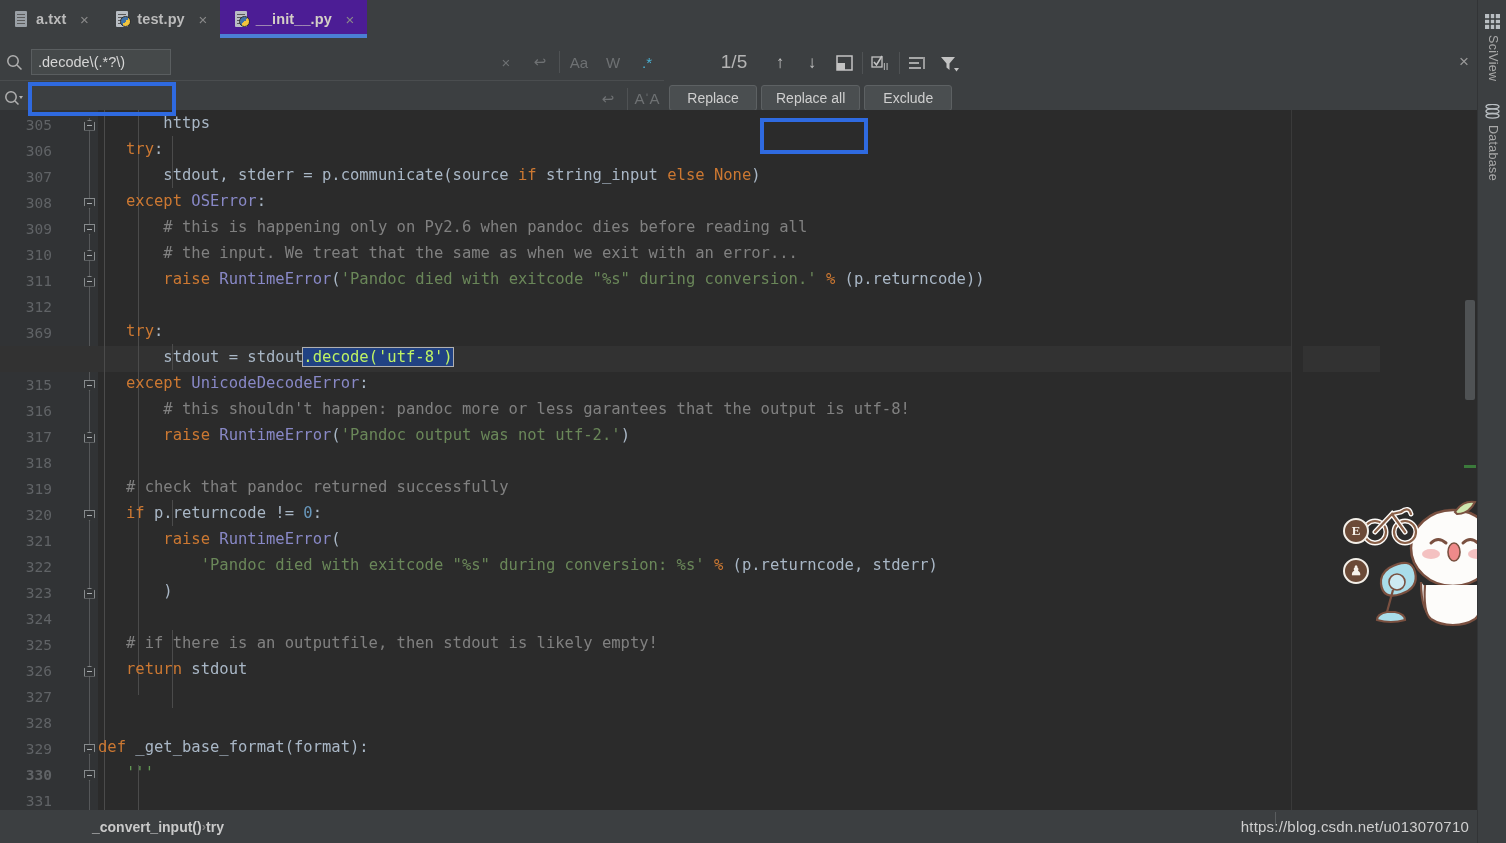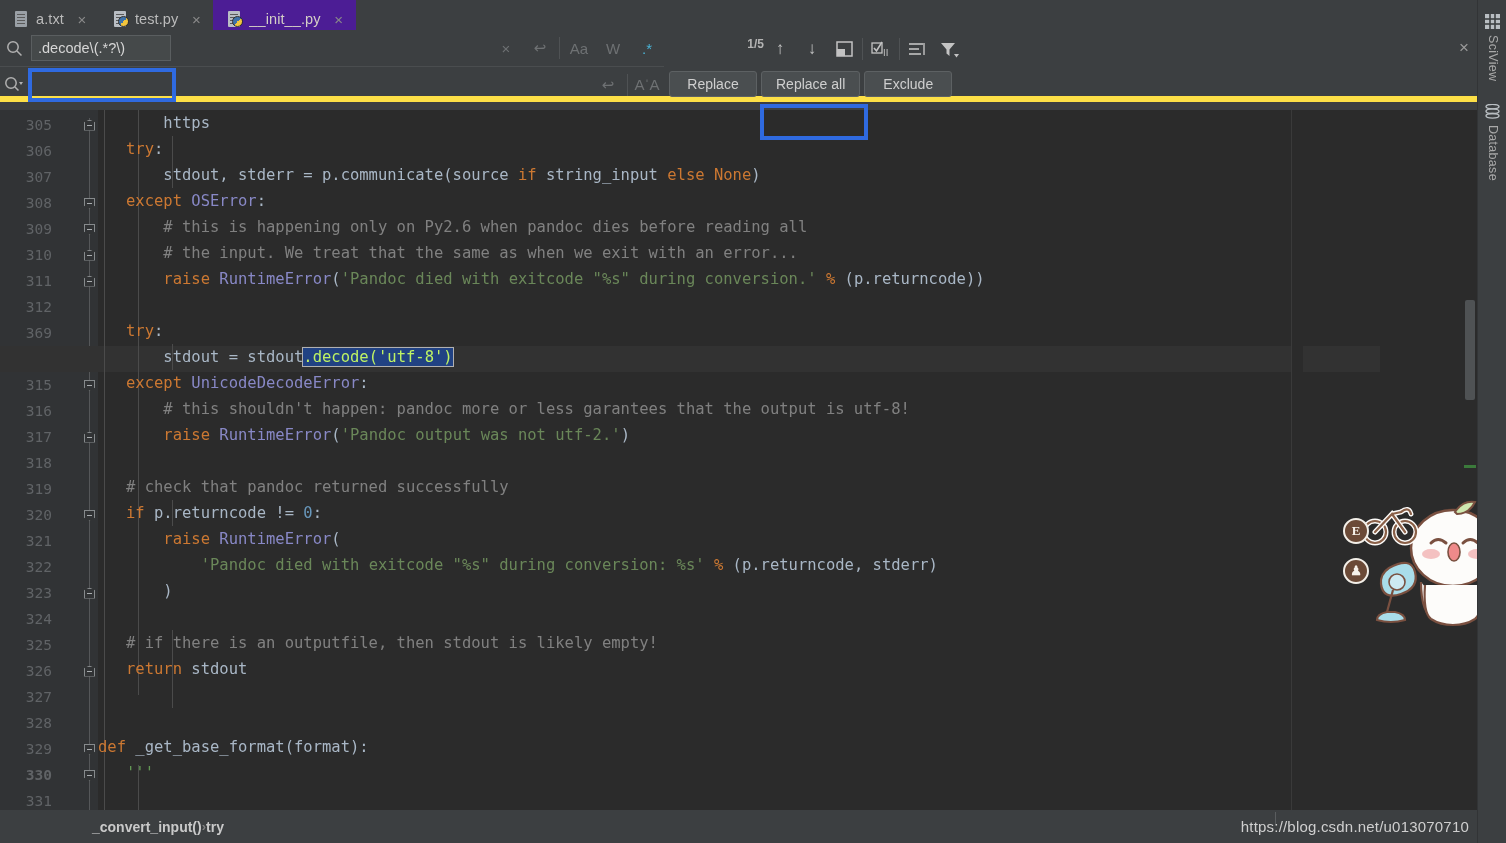--- a/index.html
+++ b/index.html
@@ -19,21 +19,21 @@
   .tab {
     display: flex; align-items: center; gap: 7px;
     padding: 0 10px 0 14px; height: 38px; position: relative;
     font-size: 14.5px; color: #bbbbbb; cursor: default;
   }
   .tab.active { background: #4c1d95; color: #d4cfc6; }
   .tab.active::after {
     content: ""; position: absolute; left: 0; right: 0; bottom: 0;
     height: 4px; background: #4b7fd4;
   }
-  .tab .tname { white-space: nowrap; letter-spacing: .1px; }
+  .tab .tname { white-space: nowrap; letter-spacing: .1px; font-weight: bold; }
   .tab .tclose {
     color: #8a8a8a; font-size: 15px; line-height: 1; margin-left: 4px;
     width: 14px; text-align: center;
   }
   .ficon { width: 15px; height: 17px; position: relative; flex: none; }
   .ficon .page {
     position: absolute; left: 1px; top: 0; width: 12px; height: 16px;
     background: #9aa0a6; border-radius: 1px;
   }
   .ficon .page::before {
@@ -44,21 +44,21 @@
   .ficon.py .page { background: #b9bec4; }
   .ficon.py .pysnake {
     position: absolute; left: 5px; top: 5px; width: 11px; height: 11px;
     border-radius: 50%;
     background: linear-gradient(135deg, #3f72a8 0 50%, #f2c53d 50% 100%);
     border: 1px solid #2e2e2e;
   }
 
   
   .findpanel {
-    position: absolute; left: 0; top: 30px; width: 1477px; height: 72px;
+    position: absolute; left: 0; top: 44px; width: 1477px; height: 72px;
     background: #3c3f41; border-bottom: 6px solid #fde047;
   }
   .findrow {
     position: absolute; left: 0; width: 664px; height: 36px;
     display: flex; align-items: center;
   }
   .findrow.r1 { top: 0; }
   .findrow.r2 { top: 36px; border-top: 1px solid #4a4d4f; }
 
   .mag { width: 28px; display: flex; justify-content: center; align-items: center; flex: none; }
@@ -88,22 +88,22 @@
   }
   .ic.dim { color: #6e7173; }
   .ic.on  { color: #4ab3d6; }
   .vsep { width: 1px; height: 22px; background: #4f5254; margin: 0 2px; }
 
   
   .findright {
     position: absolute; left: 664px; top: 0; width: 813px; height: 72px;
   }
   .matchcount {
-    position: absolute; left: 40px; top: 7px; width: 60px; text-align: right;
-    font-size: 12px; color: #b4b4b4; font-weight: bold;
+    position: absolute; left: 40px; top: 7px; width: 60px; text-align: center;
+    font-size: 19px; color: #b4b4b4;
   }
   .navicons { position: absolute; left: 100px; top: 5px; display: flex; align-items: center; }
   .navicons .ic { width: 32px; height: 28px; font-size: 17px; color: #c3c3c3; }
   .btnrow { position: absolute; left: 5px; top: 41px; display: flex; gap: 4px; }
   .findbtn {
     height: 26px; min-width: 88px; padding: 0 14px;
     background: #4a4e50; border: 1px solid #5d6163; border-radius: 3px;
     color: #cfcfcf; font-size: 14px; display: flex; align-items: center; justify-content: center;
   }
   .hl-replaceall {

